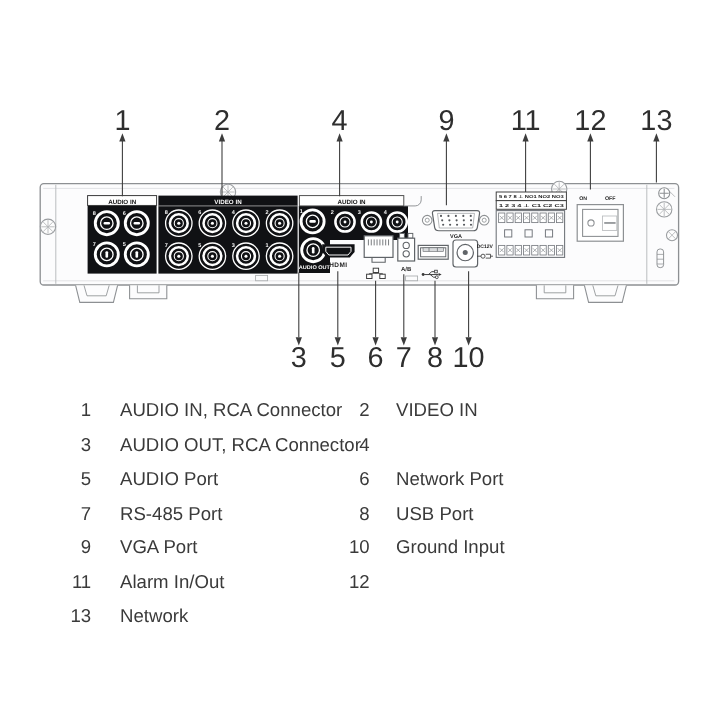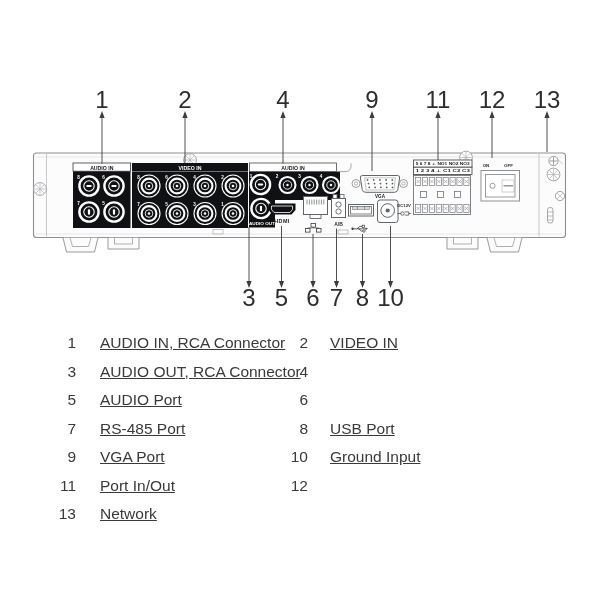--- a/index.html
+++ b/index.html
@@ -9,21 +9,21 @@
   svg text{font-family:"Liberation Sans",sans-serif;}
   .callout-num{font-size:24px;fill:#2e2e2e;}
   .panel-title-dark{font-size:5.2px;font-weight:700;fill:#151515;}
   .panel-title-light{font-size:5.2px;font-weight:700;fill:#ffffff;}
   .port-num{font-size:4.6px;font-weight:700;fill:#ffffff;}
   .tiny-label{font-size:5px;font-weight:700;fill:#2a2a2a;}
   .alarm-strip-text{font-size:3.6px;font-weight:700;fill:#1a1a1a;}
   .legend{position:absolute;left:0;top:0;width:600px;height:600px;}
   .lrow{position:absolute;left:0;width:600px;height:18px;font-size:15.5px;color:#3a3a3a;line-height:18px;}
   .lnum{position:absolute;width:38px;text-align:right;display:inline-block;}
-  .llab{position:absolute;white-space:nowrap;text-decoration:underline;}
+  .llab{position:absolute;white-space:nowrap;}
   .n1{left:38px;} .t1{left:100px;} .n2{left:270px;} .t2{left:330px;}
 </style>
 </head>
 <body>
 
 <div id="stage">
 
 <svg id="panel-svg" width="600" height="330" viewBox="0 0 600 330">
   <defs>
     <g id="bnc">
@@ -347,36 +347,37 @@
   </div>
   <div class="lrow" style="top:362.5px">
     <span class="lnum n1">3</span>
     <span class="llab t1">AUDIO OUT, RCA Connector</span>
     <span class="lnum n2">4</span>
   </div>
   <div class="lrow" style="top:391px">
     <span class="lnum n1">5</span>
     <span class="llab t1">AUDIO Port</span>
     <span class="lnum n2">6</span>
+    <span class="llab t2">Network Port</span>
   </div>
   <div class="lrow" style="top:419.5px">
     <span class="lnum n1">7</span>
     <span class="llab t1">RS-485 Port</span>
     <span class="lnum n2">8</span>
     <span class="llab t2">USB Port</span>
   </div>
   <div class="lrow" style="top:448px">
     <span class="lnum n1">9</span>
     <span class="llab t1">VGA Port</span>
     <span class="lnum n2">10</span>
     <span class="llab t2">Ground Input</span>
   </div>
   <div class="lrow" style="top:476.5px">
     <span class="lnum n1">11</span>
-    <span class="llab t1">Port In/Out</span>
+    <span class="llab t1">Alarm In/Out</span>
     <span class="lnum n2">12</span>
   </div>
   <div class="lrow" style="top:505px">
     <span class="lnum n1">13</span>
     <span class="llab t1">Network</span>
   </div>
 </div>
 
 </div>
 

